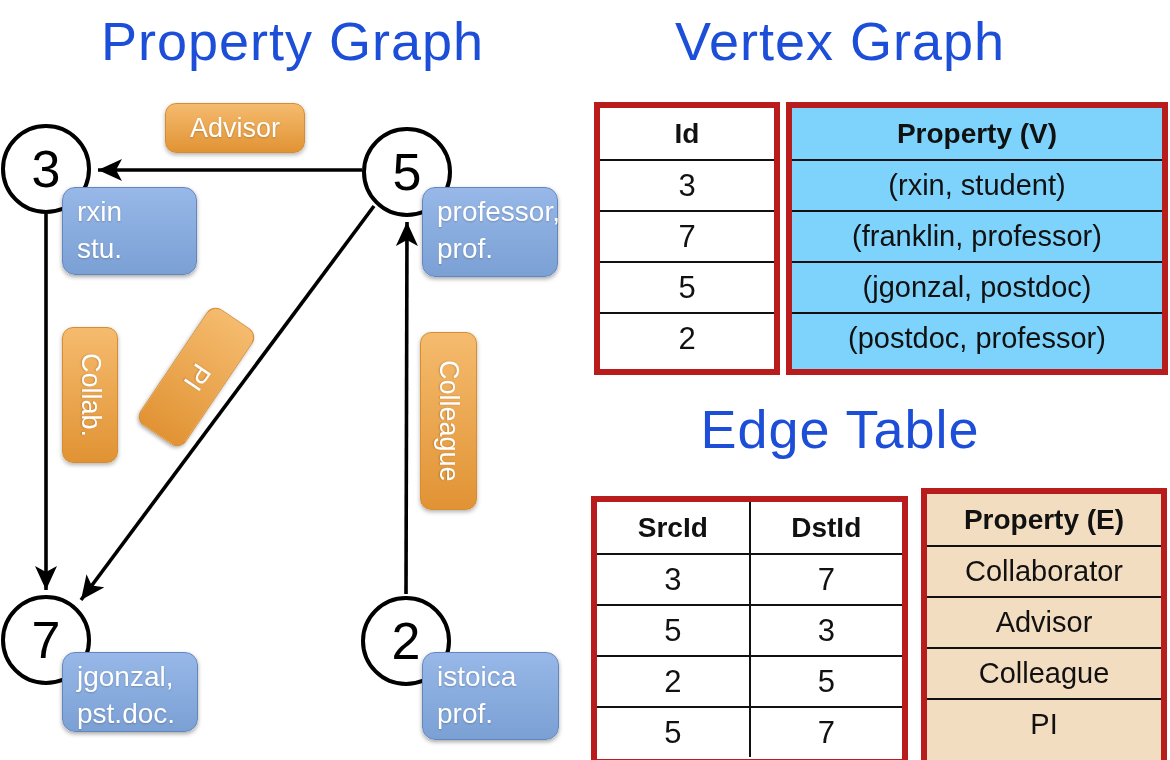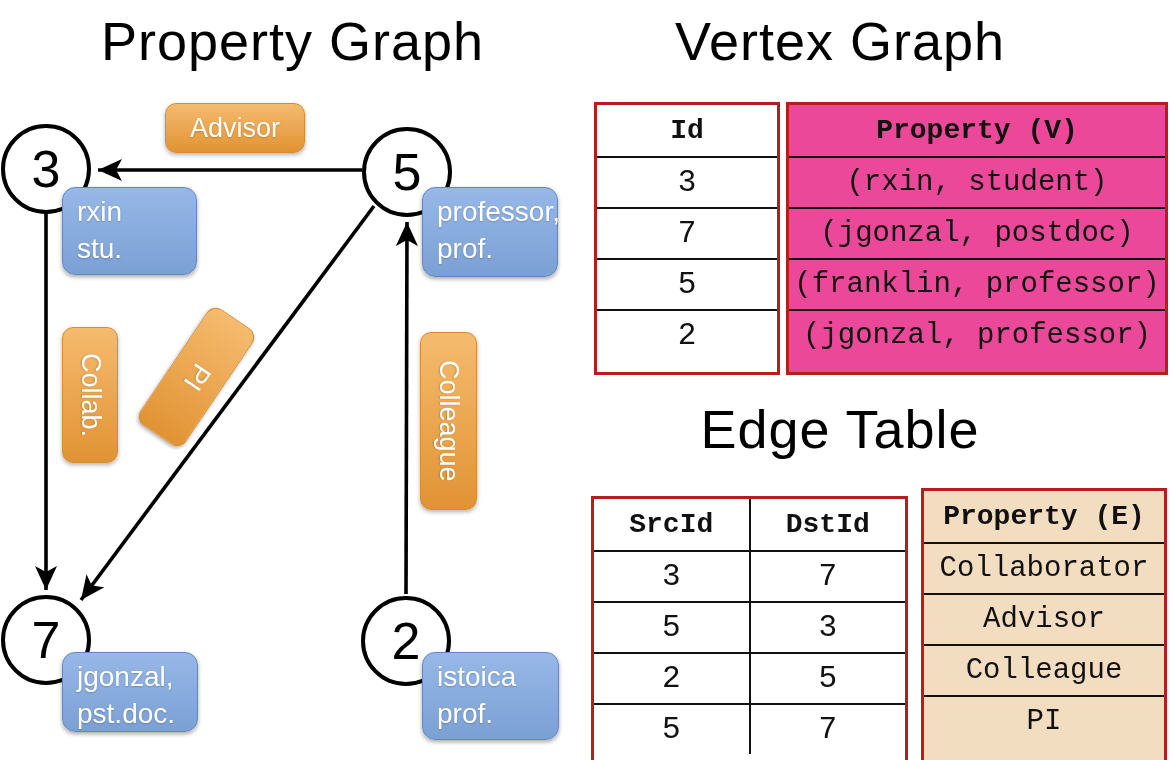--- a/index.html
+++ b/index.html
@@ -2,21 +2,21 @@
 <html><head>
 <meta charset="utf-8">
 <style>
   html,body{margin:0;padding:0;background:#fff;}
   #app{
     position:relative;width:1170px;height:760px;background:#ffffff;
     font-family:"Liberation Sans","DejaVu Sans",sans-serif;color:#111;overflow:hidden;
   }
   .title{
     position:absolute;text-align:center;font-size:54px;font-weight:300;
-    letter-spacing:1px;color:#000000;white-space:nowrap;
+    letter-spacing:1px;color:#1d4ed8;white-space:nowrap;
   }
   
   #edges{position:absolute;left:0;top:0;}
   .vcircle{
     position:absolute;width:82px;height:82px;border:4px solid #000;border-radius:50%;
     background:#fff;display:flex;align-items:center;justify-content:center;
     font-size:52px;font-weight:300;color:#000;
   }
   .vbox{
     position:absolute;box-sizing:border-box;border-radius:13px;
@@ -29,22 +29,22 @@
   .ebox{
     position:absolute;box-sizing:border-box;border-radius:11px;
     background:linear-gradient(#F5BB6E 0%,#E19334 100%);
     border:1px solid #D78C2F;color:#fff;font-size:27px;
     display:flex;align-items:center;justify-content:center;
     box-shadow:0 2px 4px rgba(0,0,0,0.3);text-shadow:0 1px 2px rgba(0,0,0,0.2);
   }
   .vtext{writing-mode:vertical-rl;text-orientation:mixed;}
   .rot{transform:rotate(34deg);}
   
-  .t{position:absolute;box-sizing:border-box;border:3px solid #b91c1c;background:#fff;font-family:Liberation Mono, monospace;}
-  .t.bluefill{background:#ec4899;}
+  .t{position:absolute;box-sizing:border-box;border:6px solid #b91c1c;background:#fff;}
+  .t.bluefill{background:#7dd3fc;}
   .t.tanfill{background:#F3DDC0;}
   .tr{box-sizing:border-box;height:51px;border-top:2px solid #111;display:flex;
       align-items:center;justify-content:center;font-size:29px;}
   .tr:first-child{border-top:none;}
   .tr.hdr{font-weight:bold;font-size:28px;}
   .tr .td{flex:1;height:100%;display:flex;align-items:center;justify-content:center;font-size:31px;}
   .tr.hdr .td{font-size:28px;font-weight:bold;}
   .td + .td{border-left:2px solid #111;}
   .num{font-size:31px;}
 </style>
@@ -131,27 +131,27 @@
   </div>
 
   <div class="t bluefill" style="left:786px;top:102px;width:382px;height:273px;">
     <div class="tr hdr">
         <span>Property (V)</span>
       </div>
     <div class="tr">
         <span>(rxin, student)</span>
       </div>
     <div class="tr">
+        <span>(franklin, professor)</span>
+      </div>
+    <div class="tr">
         <span>(jgonzal, postdoc)</span>
       </div>
     <div class="tr">
-        <span>(franklin, professor)</span>
-      </div>
-    <div class="tr">
-        <span>(jgonzal, professor)</span>
+        <span>(postdoc, professor)</span>
       </div>
   </div>
 
   <div class="t" style="left:591px;top:488px;width:317px;height:269px;margin-top:8px;">
     <div class="tr hdr">
       <div class="td">
           <span>SrcId</span>
         </div>
       <div class="td">
           <span>DstId</span>

